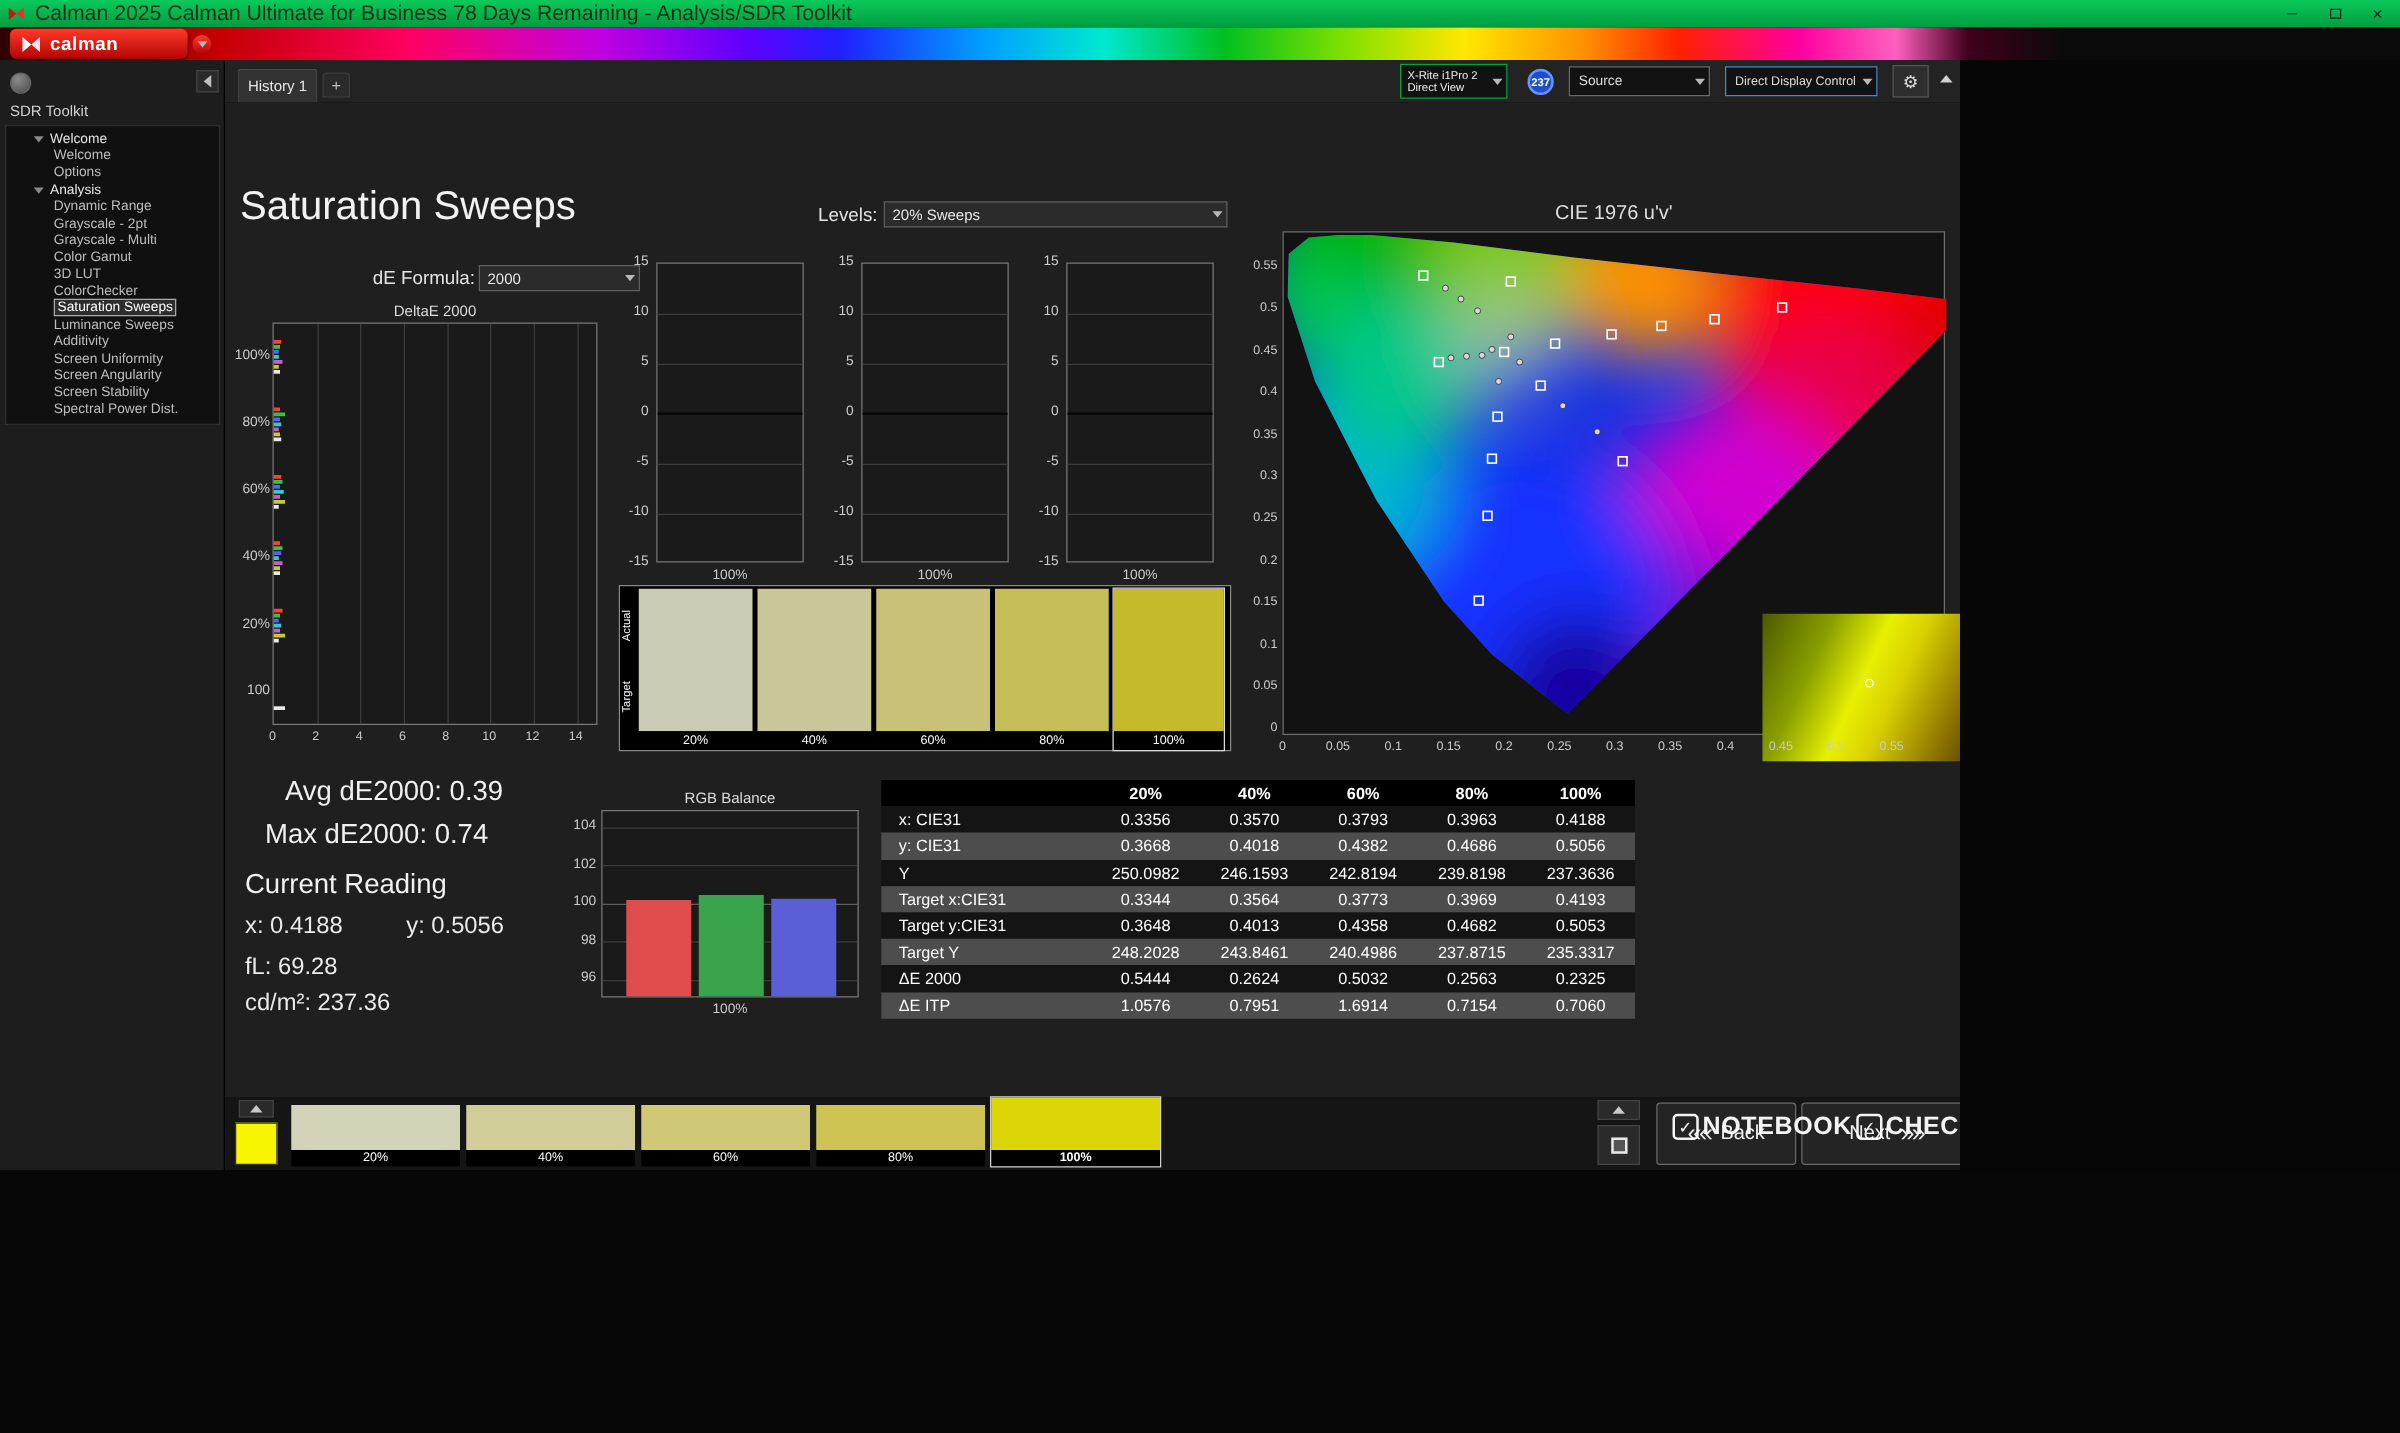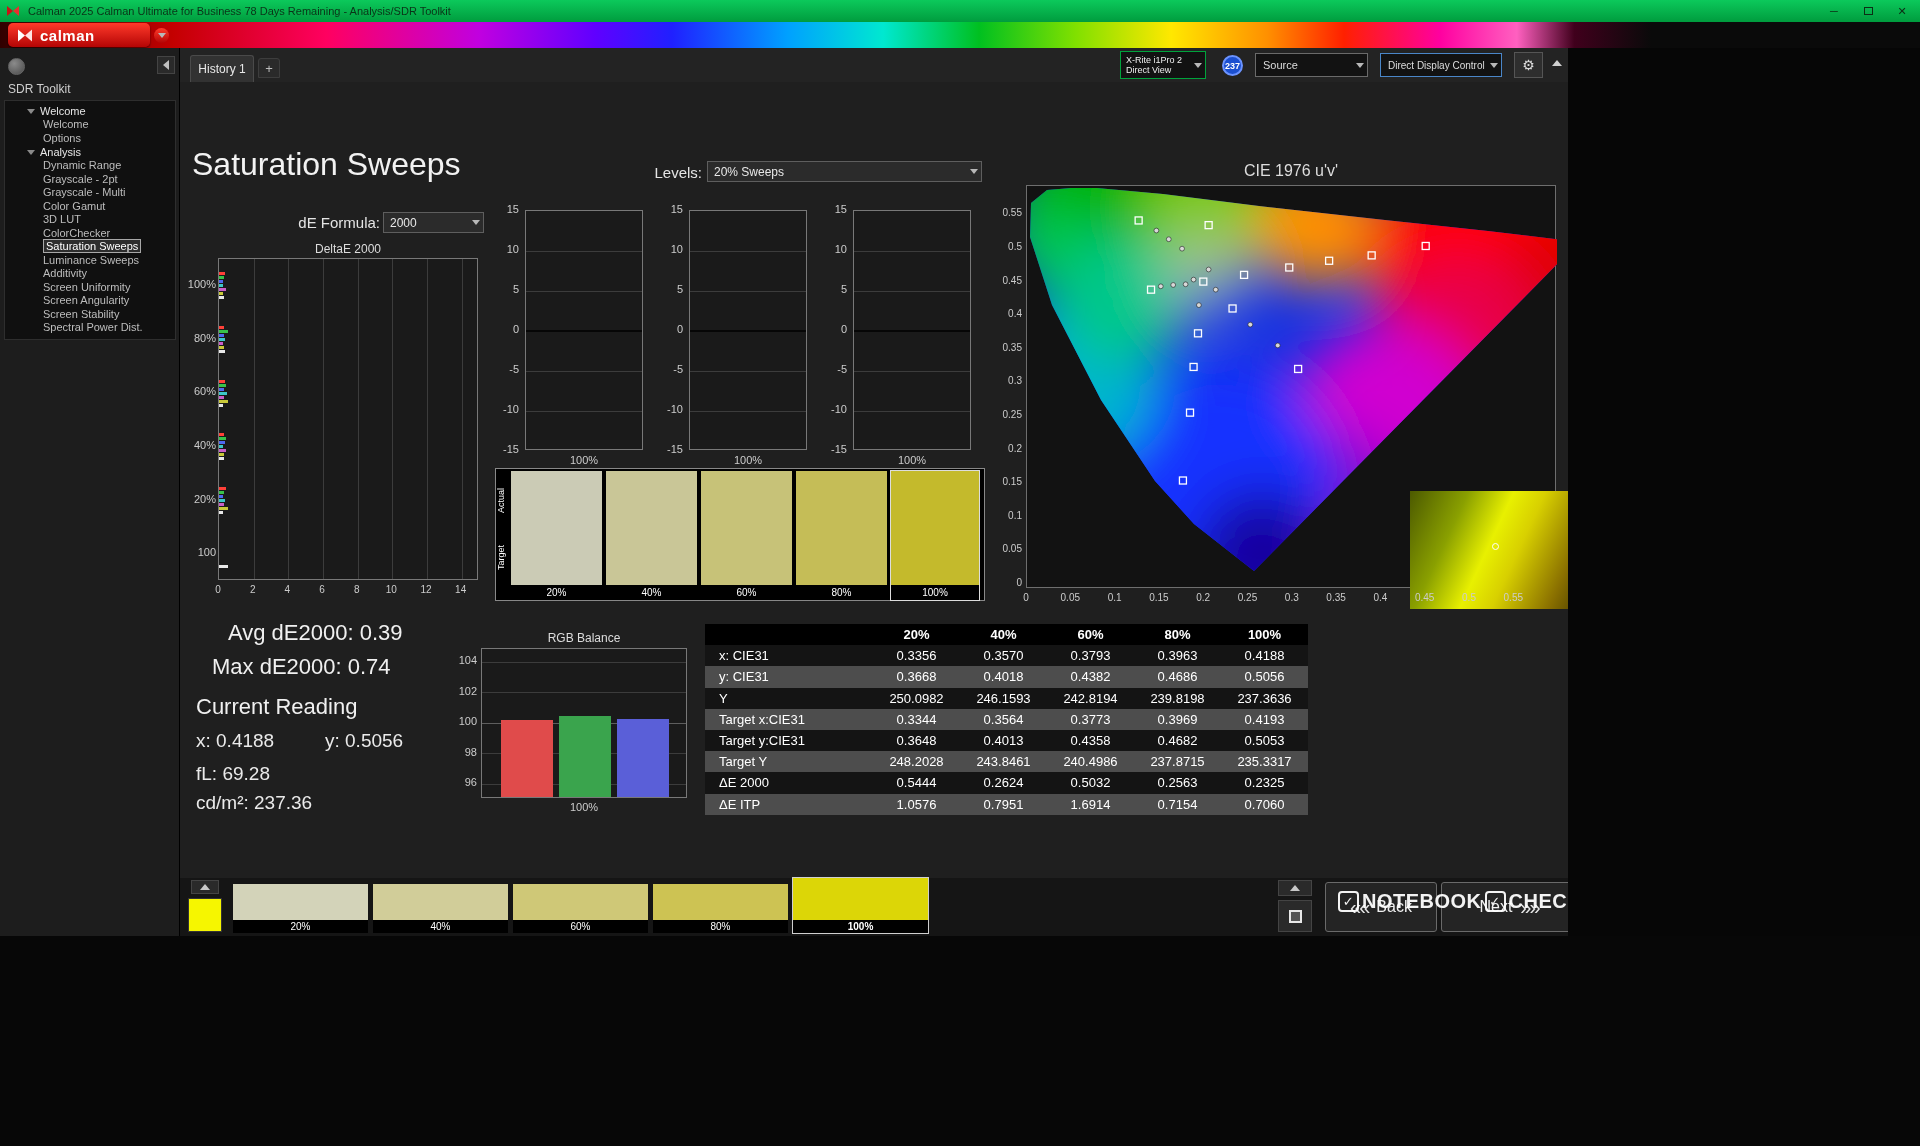--- a/index.html
+++ b/index.html
@@ -4,21 +4,21 @@
 <style>
   * { margin:0; padding:0; box-sizing:border-box; }
   html,body { background:#000; }
   body { font-family:"Liberation Sans","DejaVu Sans",sans-serif; }
   #root { position:relative; width:1920px; height:1146px; background:#080808; overflow:hidden; }
 
   
   #titlebar { position:absolute; left:0; top:0; width:1920px; height:22px;
     background:linear-gradient(#0cc95b,#009c3e); display:flex; align-items:center; }
   .tb-icon { margin-left:6px; width:14px; height:14px; }
-  .tb-title { margin-left:8px; font-size:11px; color:#0b3318; white-space:nowrap; }
+  .tb-title { margin-left:8px; font-size:17px; color:#0b3318; white-space:nowrap; }
   .win-controls { position:absolute; right:2px; top:0; height:22px; display:flex; align-items:center; gap:14px; padding-right:6px; }
   .win-btn { width:20px; height:16px; display:flex; align-items:center; justify-content:center; color:#0c2e15; font-size:11px; cursor:default; }
   .win-max-glyph { width:9px; height:8px; border:1px solid #0c2e15; }
 
   
   #logobar { position:absolute; left:0; top:22px; width:1920px; height:26px;
     background:linear-gradient(90deg,#300000 0%,#c40000 9%,#ff0060 17%,#c000e0 25%,#6000ff 31%,#2020ff 35%,#00a0ff 41%,#00e8d0 46%,#00c020 51%,#80e000 56%,#ffe800 61%,#ff9000 66%,#ff2000 70%,#ff00a0 75%,#ff60c0 79%,#40001c 82%,#0a0a0a 86%,#0a0a0a 100%); }
   #logo-chip { position:absolute; left:8px; top:1px; width:142px; height:24px; border-radius:5px;
     background:linear-gradient(#ff3a2a,#b40505); display:flex; align-items:center; padding-left:8px; gap:6px; box-shadow:0 1px 2px rgba(0,0,0,.6); }
   .logo-text { color:#fff; font-weight:bold; font-size:15px; letter-spacing:.5px; }
@@ -63,21 +63,21 @@
     border-left:5px solid transparent; border-right:5px solid transparent; border-bottom:6px solid #d0d0d0; }
 
   
   #main { position:absolute; left:180px; top:82px; width:1388px; height:796px; background:#1f1f1f; }
   #page-title { position:absolute; left:12px; top:64px; font-size:32px; font-weight:400; color:#f2f2f2; }
   .inline-label { position:absolute; font-size:15px; color:#e4e4e4; text-align:right; }
   #de-formula-label { left:105px; top:132px; width:95px; }
   #levels-label { left:437px; top:82px; width:85px; }
   .select-box { position:absolute; height:21px; background:#2b2b2b; border:1px solid #5e5e5e; display:flex; align-items:center;
     color:#e8e8e8; font-size:12px; padding-left:6px; }
-  #de-formula-select { left:203px; top:130px; width:101px; }
+  #de-formula-select { left:203px; top:130px; width:129px; }
   #levels-select { left:527px; top:79px; width:275px; }
 
   
   #deltae-chart { position:absolute; left:6px; top:158px; width:300px; height:365px; }
   #deltae-title { position:absolute; left:32px; top:2px; width:260px; text-align:center; font-size:12px; color:#ddd; }
   #deltae-plot { position:absolute; left:32px; top:18px; width:260px; height:322px; background:#1a1a1a; border:1px solid #787878; }
   .vgrid { position:absolute; top:0; bottom:0; width:1px; background:#3c3c3c; }
   .hbar { position:absolute; left:0; height:3px; }
   .ylab { position:absolute; left:0; width:30px; text-align:right; font-size:11px; color:#ccc; }
   .xlab { position:absolute; top:344px; width:20px; text-align:center; font-size:10px; color:#ccc; }

